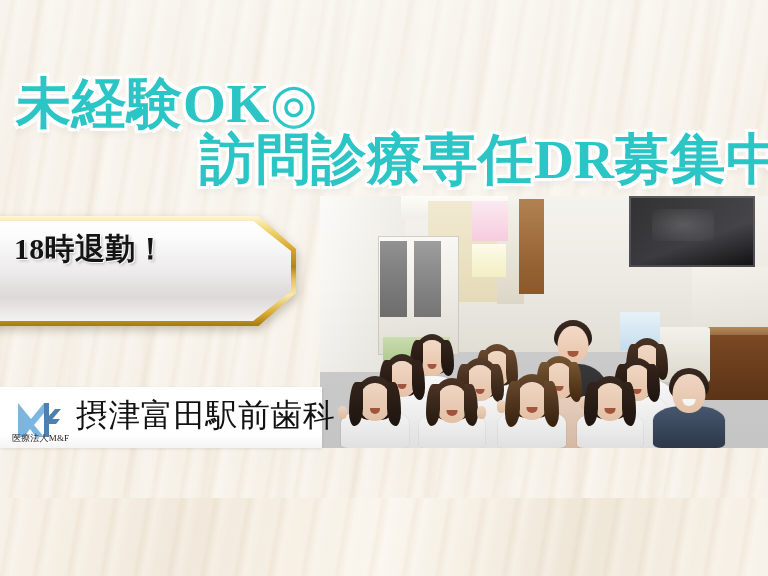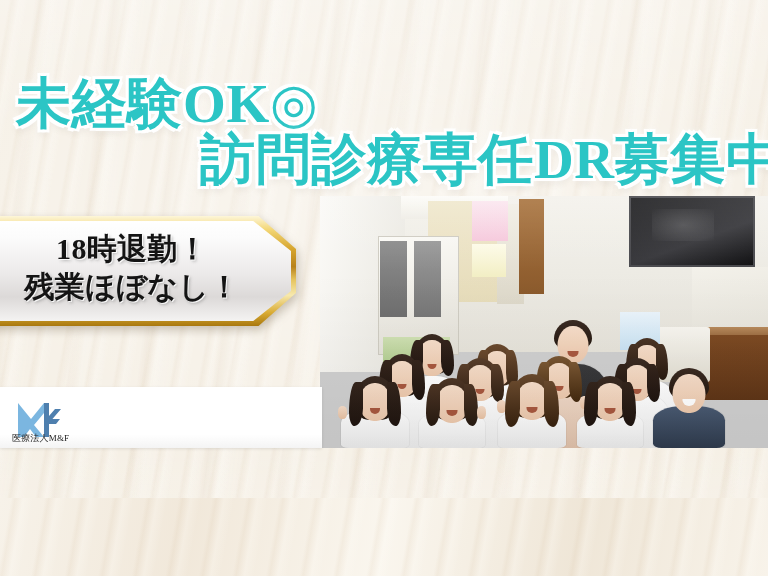--- a/index.html
+++ b/index.html
@@ -3,21 +3,21 @@
 <meta charset="utf-8">
 <title>摂津富田駅前歯科 採用バナー</title>
 <style>
   html,body{margin:0;padding:0;}
   body{
     width:768px;height:576px;overflow:hidden;
     font-family:"Liberation Serif","DejaVu Serif",serif;
     background:#fff;
   }
   #banner{
-    position:relative;width:768px;height:576px;overflow:hidden;text-align:center;
+    position:relative;width:768px;height:576px;overflow:hidden;
   }
 
   
   .bg-base{
     position:absolute;inset:0;
     background:
       linear-gradient(102deg,
         #f3ece1 0%, #f7f1e7 6%, #ece2d3 11%, #f6f0e6 17%,
         #faf5ed 24%, #f1e8db 30%, #f8f3ea 38%, #efe6d8 46%,
         #f9f4ec 54%, #f2ead e 61%, #f8f2e9 69%, #ece2d4 77%,
@@ -386,29 +386,29 @@
   <div class="headline">
     <div class="hl hl1">未経験OK◎</div>
     <div class="hl hl2">訪問診療専任DR募集中！</div>
   </div>
 
   <div class="ribbon">
     <div class="ribbon-gold"></div>
     <div class="ribbon-inner"></div>
     <div class="ribbon-txt">
       <span>18時退勤！</span>
-      <span>残業ほぼなし！</span>
     </div>
   </div>
 
   <div class="logoband">
     <div class="logomark">
       <svg width="54" height="42" viewBox="0 0 54 42" aria-hidden="true">
         <path d="M4 40 L4 6 L17 22 L30 6 L30 16 L20 28 L30 40 L22 40 L16 32 L10 40 Z" fill="#7BB6E0"></path>
         <path d="M30 6 L30 40 L35 40 L35 26 L47 12 L41 12 L35 19 L35 6 Z" fill="#4E7FAE"></path>
         <path d="M35 22 L46 22 L42 27 L35 27 Z" fill="#4E7FAE"></path>
       </svg>
     </div>
     <div class="logo-sub">医療法人M&amp;F</div>
+    <div class="clinic-name">摂津富田駅前歯科</div>
   </div>
 
 
 </div>
 
 </body></html>

